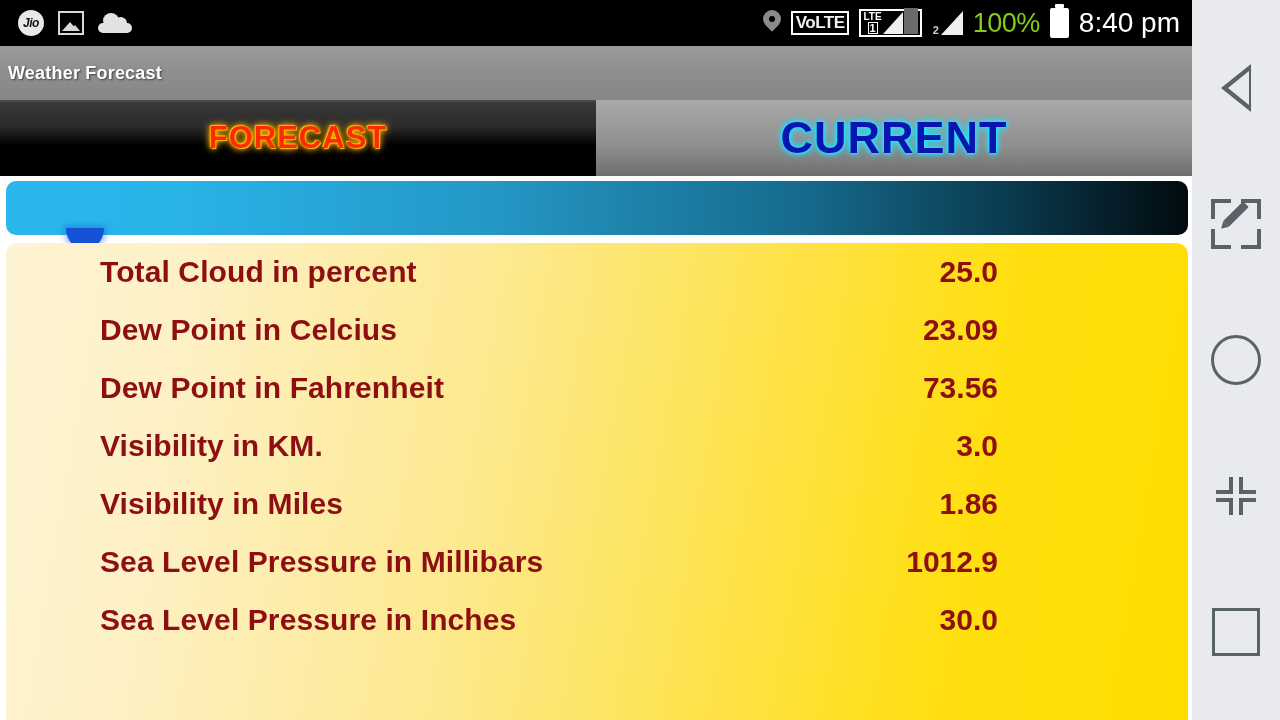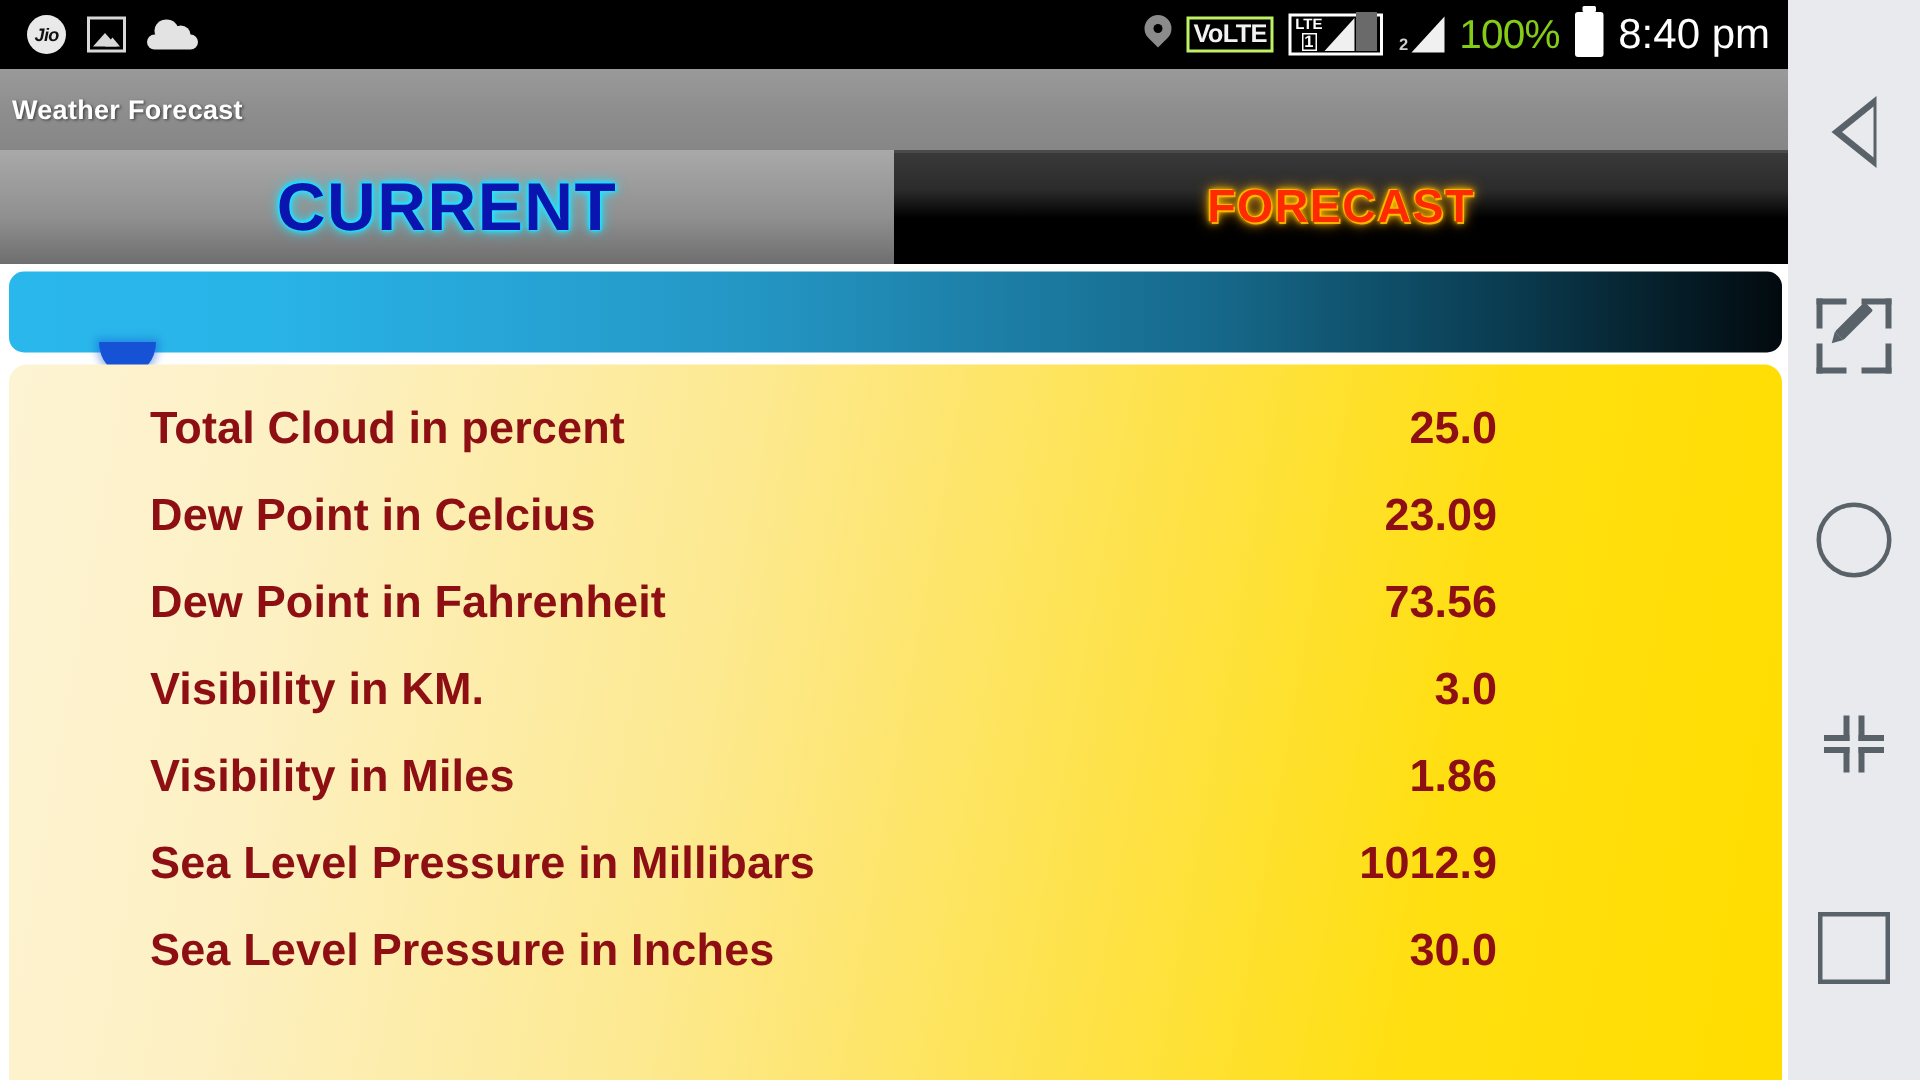--- a/index.html
+++ b/index.html
@@ -43,21 +43,21 @@
 
   .pin-icon{position:relative;width:18px;height:26px;}
   .pin-icon:before{
     content:"";position:absolute;left:0;top:0;width:18px;height:18px;border-radius:50% 50% 50% 0;
     background:#8b8b8b;transform:rotate(-45deg);
   }
   .pin-icon:after{
     content:"";position:absolute;left:6px;top:6px;width:6px;height:6px;border-radius:50%;background:#000;
   }
   .volte{
-    border:2px solid #bef264;color:#f2f2f2;font-size:17px;font-weight:bold;
+    border:2px solid #ffffff;color:#f2f2f2;font-size:17px;font-weight:bold;
     padding:0 3px;line-height:20px;letter-spacing:-.5px;
   }
   .sim-block{position:relative;display:flex;align-items:flex-end;}
   .sim-boxed{border:2px solid #fff;padding:1px 2px;display:flex;align-items:flex-end;gap:1px;height:28px;box-sizing:border-box;}
   .lte-tag{font-size:10px;color:#fff;font-weight:bold;line-height:10px;}
   .simnum{font-size:11px;color:#fff;font-weight:bold;border:1.5px solid #fff;line-height:10px;padding:0 1px;}
   .simnum.plain{border:none;color:#cfcfcf;margin-right:1px;}
   .bars{width:0;height:0;border-left:22px solid transparent;border-bottom:24px solid #f0f0f0;}
   .bars.small{border-left:20px solid transparent;border-bottom:22px solid #f0f0f0;}
   .lte-col{display:flex;flex-direction:column;align-items:center;justify-content:flex-end;}
@@ -105,21 +105,21 @@
     box-shadow:0 0 6px 2px rgba(21,82,214,.45);
   }
 
   
   .card{
     position:absolute;left:6px;top:243px;width:1182px;height:477px;
     border-radius:12px 12px 0 0;
     background:linear-gradient(100deg,#fdf4d4 0%,#fdf0c3 16%,#fde98f 40%,#fee249 62%,#ffdf10 80%,#ffdd00 100%);
     overflow:hidden;
   }
-  .rows{padding-top:26px;}
+  .rows{padding-top:12px;}
   .row{
     display:flex;align-items:baseline;height:58px;
     padding:0 190px 0 94px;box-sizing:border-box;
   }
   .row .label{
     color:#8d0f13;font-size:30px;font-weight:bold;white-space:nowrap;letter-spacing:.1px;
   }
   .row .value{
     margin-left:auto;color:#8d0f13;font-size:30px;font-weight:bold;white-space:nowrap;
   }
@@ -202,25 +202,25 @@
         <div class="batt"></div>
         <div class="clock">8:40 pm</div>
       </div>
     </div>
 
     <div class="titlebar">
       <div class="title">Weather Forecast</div>
     </div>
 
     <div class="tabs">
+      <div class="tab forecast">
+        <span class="tab-label-forecast">FORECAST</span>
+      </div>
       <div class="tab current">
         <span class="tab-label-current">CURRENT</span>
-      </div>
-      <div class="tab forecast">
-        <span class="tab-label-forecast">FORECAST</span>
       </div>
     </div>
 
     <div class="bluebar"></div>
     <div class="pointer"></div>
 
     <div class="card">
       <div class="rows">
 
         <div class="row">

